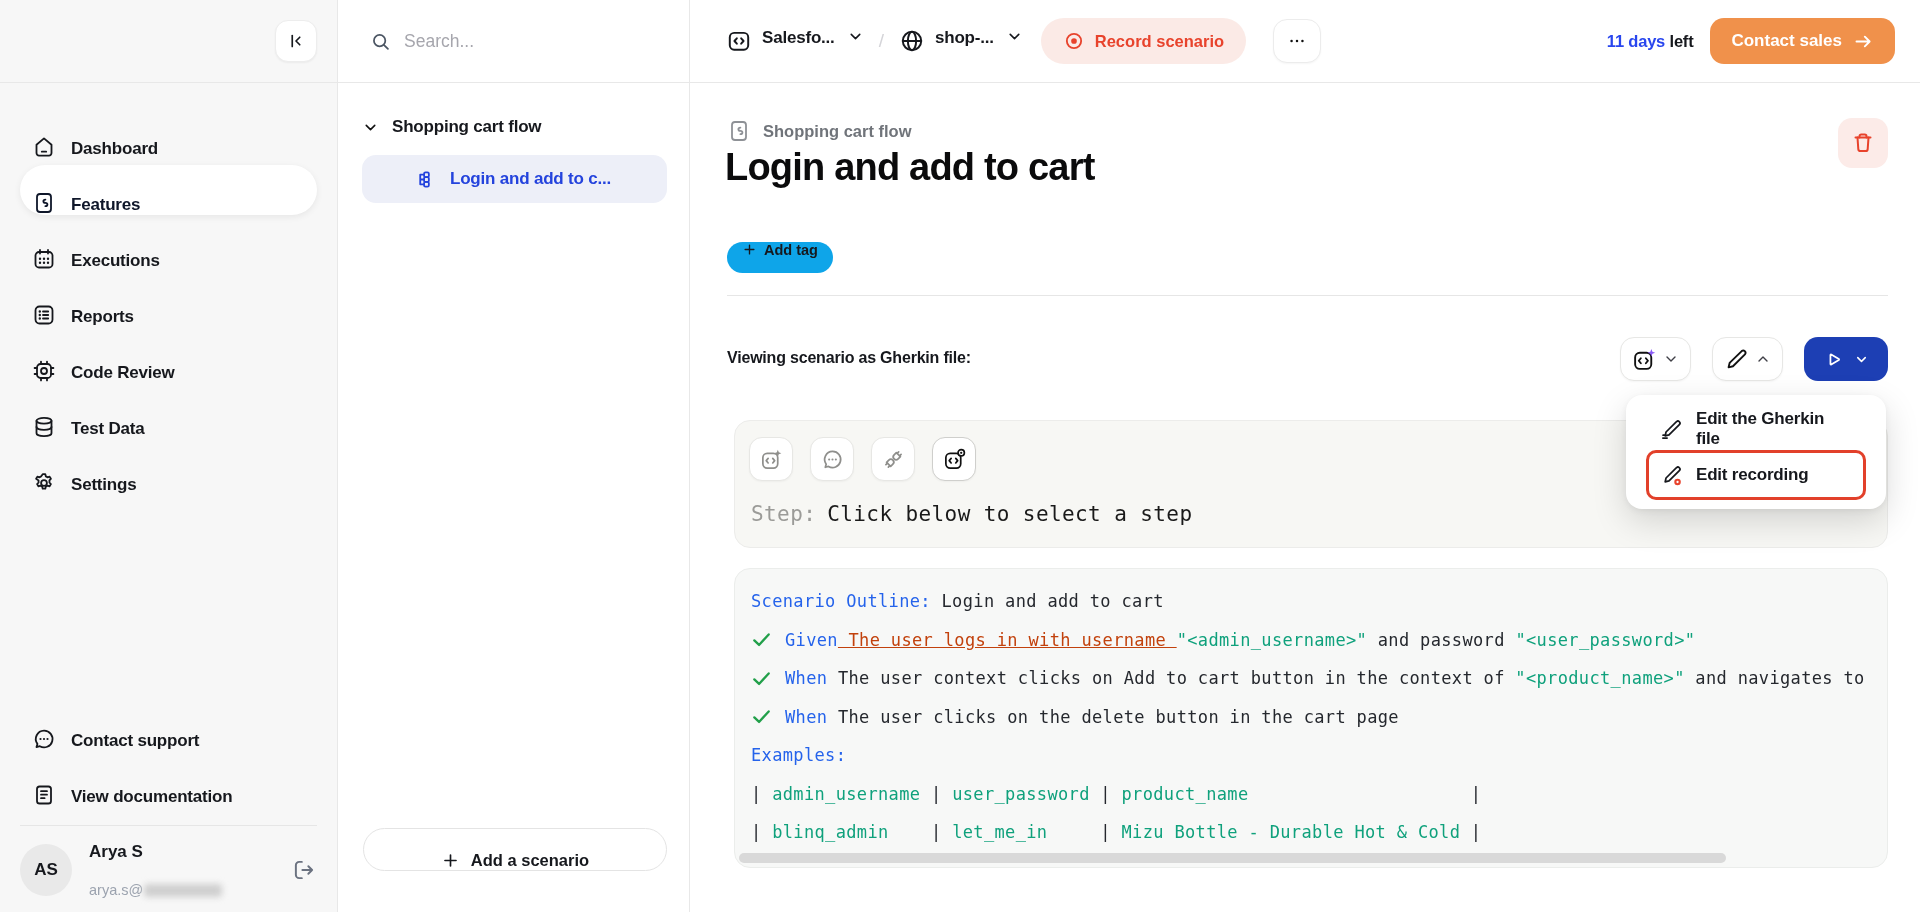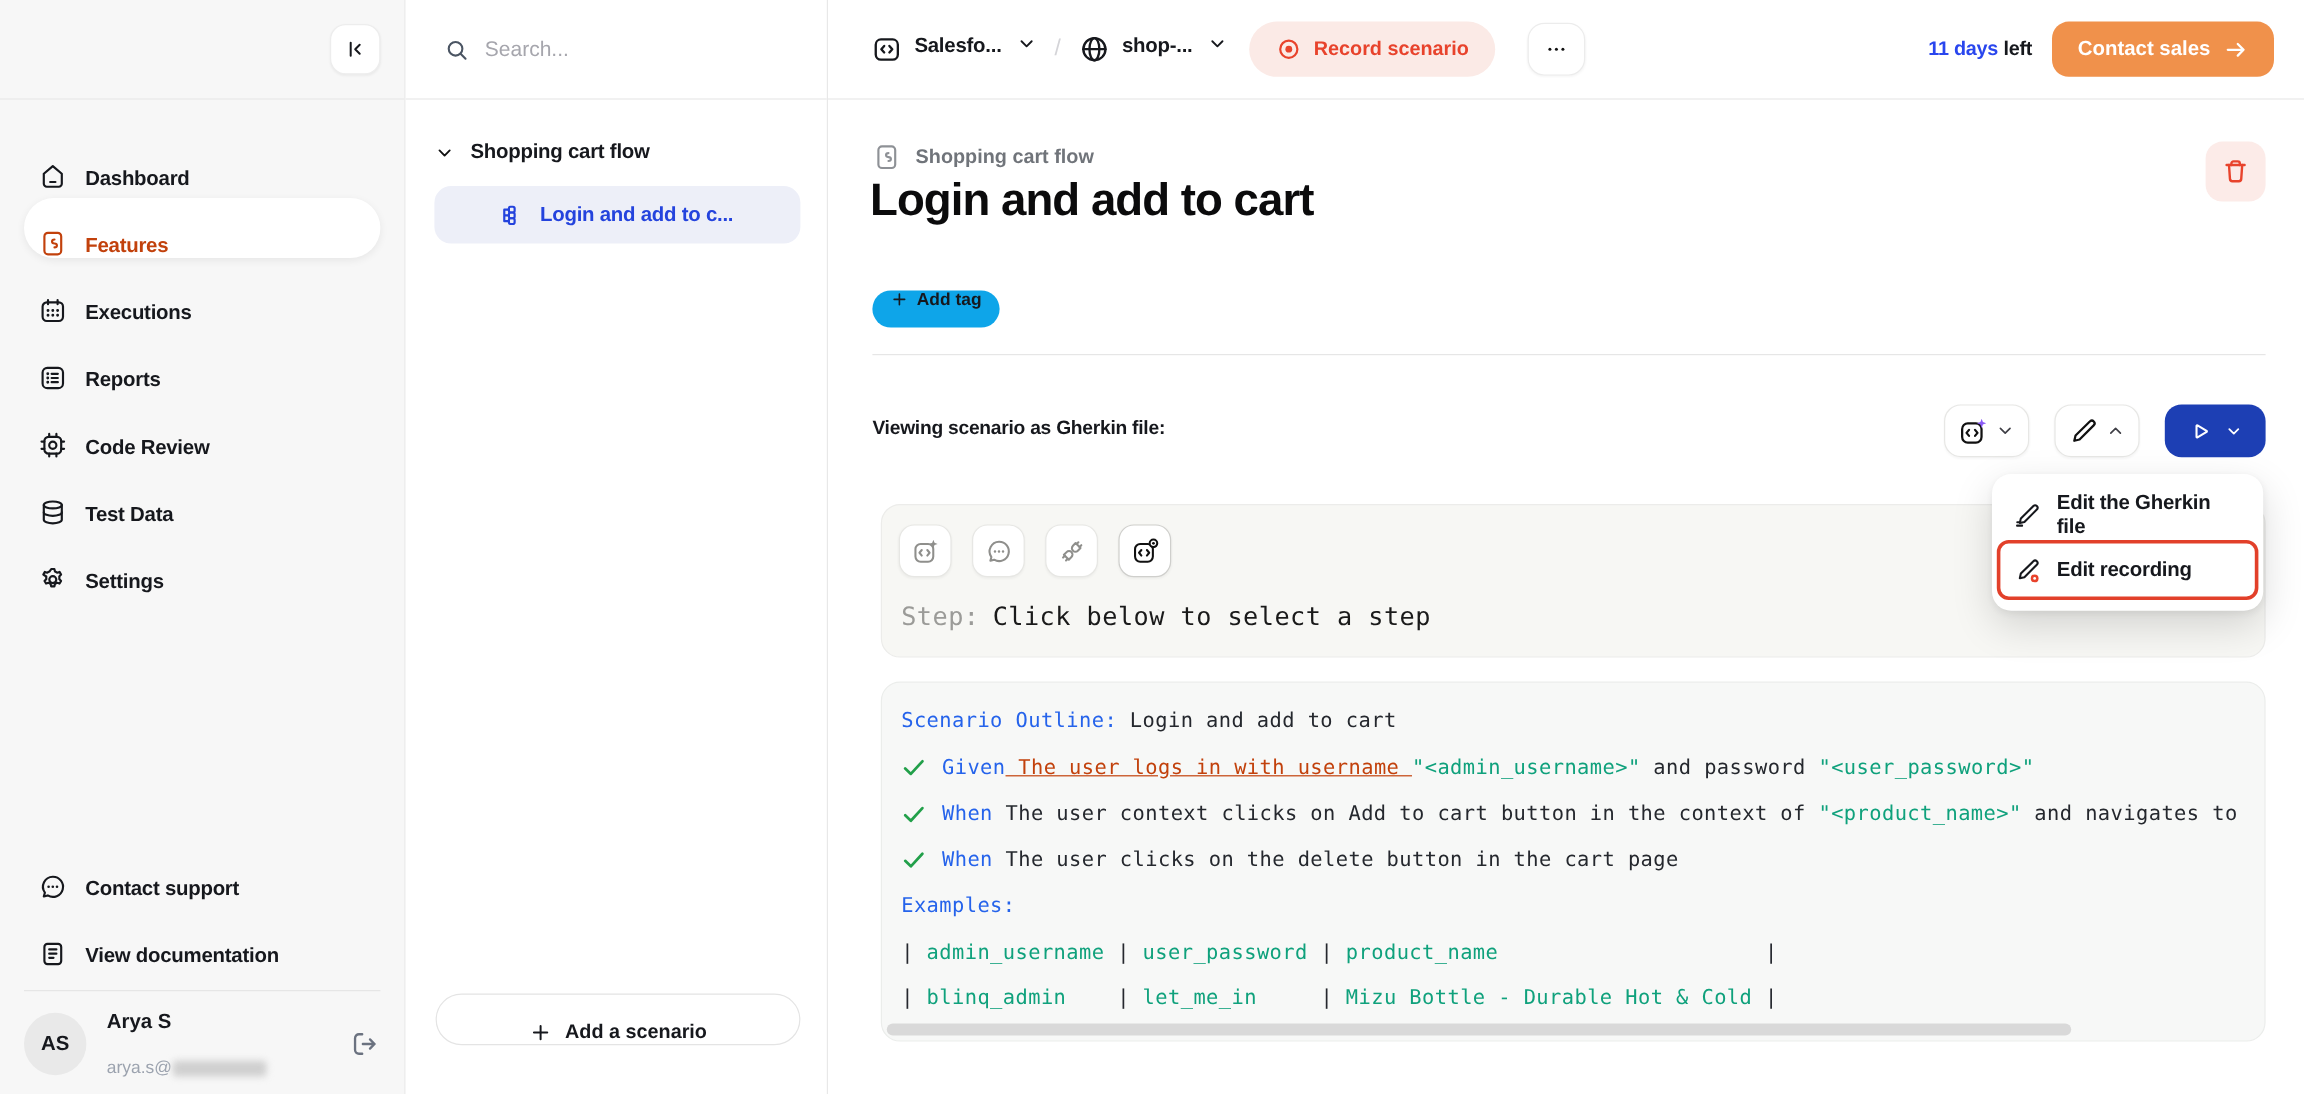--- a/index.html
+++ b/index.html
@@ -11,21 +11,21 @@
   
   .sidebar{position:absolute;left:0;top:0;width:338px;height:912px;background:#f7f7f7;border-right:1px solid #e8e8e8}
   .sidebar-top{height:83px;border-bottom:1px solid #e8e8e8;position:relative}
   .collapse-btn{position:absolute;right:20px;top:20px;width:42px;height:42px;background:#fff;border:1px solid #ededed;
     border-radius:13px;display:flex;align-items:center;justify-content:center;box-shadow:0 1px 2px rgba(0,0,0,.05);cursor:pointer}
   .collapse-btn svg{width:20px;height:20px;stroke-width:2}
   .nav{padding:26px 20px 0}
   .nav-item{height:50px;margin-bottom:6px;display:flex;align-items:flex-end;gap:15px;padding:0 12px;
     border-radius:26px;font-size:17px;font-weight:700;letter-spacing:-.2px;color:#16181d;cursor:pointer}
   .nav-item svg{width:24px;height:24px;flex:none}
-  .nav-item.active{background:#fff;color:#c2410c;box-shadow:0 2px 7px rgba(0,0,0,.07)}
+  .nav-item.active{background:#fff;color:#0f172a;box-shadow:0 2px 7px rgba(0,0,0,.07)}
   .sidebar-bottom{position:absolute;left:0;right:0;bottom:0;padding:0 20px 14px}
   .sb-divider{height:1px;background:#e6e6e6;margin:18px 0 16px}
   .profile{display:flex;align-items:center;gap:17px;height:56px}
   .avatar{width:52px;height:52px;border-radius:50%;background:#e9e9e9;display:flex;align-items:center;justify-content:center;
     font-size:17px;font-weight:700;color:#16181d;flex:none}
   .profile-info{flex:1;min-width:0}
   .profile-name{font-size:17px;font-weight:700}
   .profile-email{font-size:14.5px;color:#9ca3af;margin-top:20px;display:flex;align-items:center}
   .blur-chip{display:inline-block;width:78px;height:13px;margin-left:1px;background:#cfcfcf;border-radius:3px;filter:blur(3px)}
   .logout-btn{width:26px;height:26px;color:#6b7280;cursor:pointer}
@@ -83,22 +83,22 @@
   .icon-btn{height:44px;padding:0 11px;background:#fff;border:1px solid #e7e7e5;border-radius:14px;display:flex;
     align-items:center;gap:6px;cursor:pointer;box-shadow:0 1px 2px rgba(0,0,0,.04)}
   .icon-btn svg.main-ic{width:25px;height:25px;color:#111}
   .icon-btn svg.chev{width:16px;height:16px;stroke-width:2.1;color:#3f3f46}
   .play-btn{height:44px;width:84px;background:#1d3fb4;border:none;border-radius:14px;display:flex;align-items:center;
     justify-content:center;gap:10px;color:#fff;cursor:pointer}
   .play-btn svg{color:#fff}
   .play-btn .main-ic{width:21px;height:21px;stroke-width:2}
   .play-btn .chev{width:15px;height:15px;stroke-width:2.4}
 
-  .dropdown{position:absolute;right:34px;top:395px;width:226px;background:#fff;border-radius:16px;
-    box-shadow:0 12px 34px rgba(0,0,0,.15),0 2px 6px rgba(0,0,0,.06);padding:11px 12px;z-index:50}
+  .dropdown{position:absolute;right:34px;top:395px;width:260px;background:#fff;border-radius:16px;
+    box-shadow:0 12px 34px rgba(0,0,0,.15),0 2px 6px rgba(0,0,0,.06);padding:11px 28px;z-index:50}
   .menu-item{position:relative;height:46px;display:flex;align-items:center;gap:13px;padding:0 6px;border-radius:10px;
     font-size:17px;font-weight:650;letter-spacing:-.2px;cursor:pointer}
   .menu-item svg{width:23px;height:23px;flex:none}
   .menu-item.hl::after{content:"";position:absolute;inset:-2px -8px;border:3px solid #e2402a;border-radius:10px;pointer-events:none}
 
   .step-card{position:absolute;left:44px;right:32px;top:420px;height:128px;background:#f7f7f4;border:1px solid #ececea;border-radius:16px}
   .step-toolbar{position:absolute;left:14px;top:16px;display:flex;gap:17px}
   .tool-btn{width:44px;height:44px;background:#fff;border:1px solid #e7e7e4;border-radius:13px;display:flex;align-items:center;
     justify-content:center;color:#8f8f8c;cursor:pointer;box-shadow:0 1px 2px rgba(0,0,0,.04)}
   .tool-btn svg{width:23px;height:23px}

